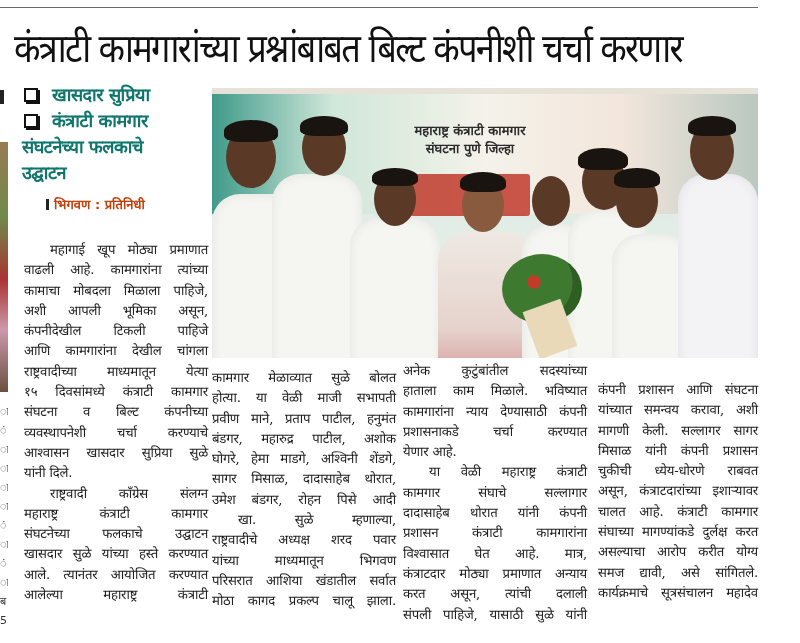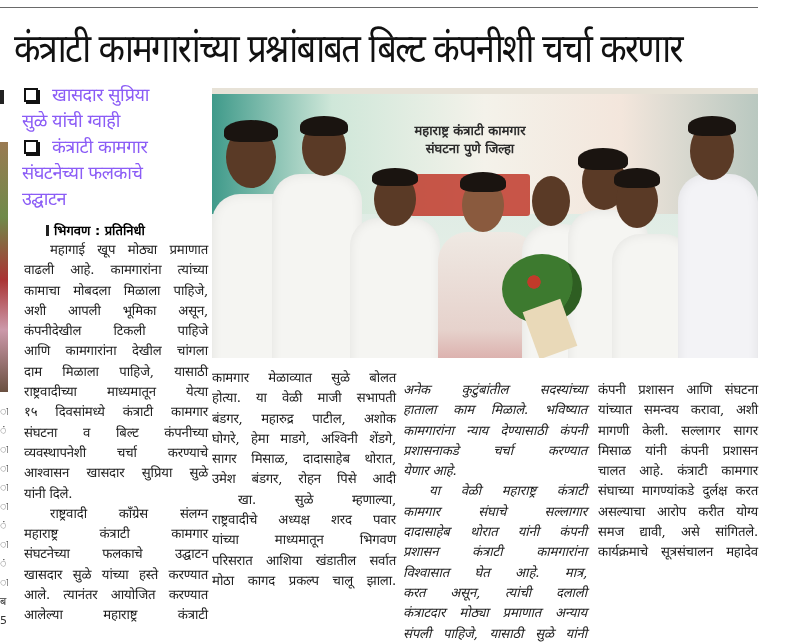--- a/index.html
+++ b/index.html
@@ -16,34 +16,34 @@
     }
 
     
     .edge-strip { position: absolute; left: 0; top: 82px; width: 8px; height: 560px; }
     .edge-strip .photo-edge { position: absolute; left: 0; top: 60px; width: 8px; height: 250px;
       background: linear-gradient(#9a7a52, #6f8a4a 30%, #a33 55%, #c9a 75%, #6a5040); }
     .edge-strip .bar-top { position: absolute; left: 0; top: 8px; width: 4px; height: 14px; background: #222; }
     .edge-strip .glyphs { position: absolute; left: 0; top: 320px; width: 8px; font-size: 11px; line-height: 19px; color: #333; overflow: hidden; }
 
     .sidebar { position: absolute; left: 22px; top: 82px; width: 186px; }
-    .highlight { font-family: "DejaVu Sans", sans-serif; font-weight: normal; font-size: 18px; line-height: 26px; color: #8b5cf6; letter-spacing: -0.5px; }
+    .highlight { font-family: "DejaVu Sans", sans-serif; font-weight: bold; font-size: 18px; line-height: 26px; color: #0f766e; letter-spacing: -0.5px; }
     .highlight .box { display: inline-block; width: 14px; height: 14px; border: 2px solid #111; margin: 0 14px 0 2px; vertical-align: -1px; box-shadow: 2px 2px 0 #111; }
 
-    .dateline { margin-top: 10px; font-size: 13px; font-weight: bold; line-height: 18px; padding-left: 24px; color: #000000; }
+    .dateline { margin-top: 10px; font-size: 13px; font-weight: bold; line-height: 18px; padding-left: 24px; color: #c2410c; }
     .dateline .bar { display: inline-block; width: 3px; height: 11px; background: #222; margin-right: 5px; vertical-align: -1px; }
 
     .body-text { font-family: "DejaVu Serif", serif; font-size: 13.2px; line-height: 20.3px; color: #1d1d1d; text-align: justify; text-align-last: justify; }
     .body-text .line { display: block; white-space: nowrap; text-align: justify; text-align-last: justify; letter-spacing: -0.2px; }
     .body-text .indent { padding-left: 26px; }
     .body-text .last { text-align-last: left; }
 
     .col1 { position: absolute; left: 24px; top: 240px; width: 184px; }
     .col2 { position: absolute; left: 212px; top: 368px; width: 184px; }
-    .col3 { position: absolute; left: 403px; top: 380px; width: 184px; font-style: italic; }
+    .col3 { position: absolute; left: 403px; top: 361px; width: 184px; }
     .col4 { position: absolute; left: 598px; top: 380px; width: 160px; }
 
     .photo {
       position: absolute; left: 212px; top: 88px; width: 546px; height: 270px; overflow: hidden;
       background: linear-gradient(180deg, #e9eee7 0%, #d7e8e2 12%, #eef3ea 100%);
       border-top: 6px solid #e7e2d7;
     }
     .photo .banner { position: absolute; left: 0; top: 0; width: 546px; height: 120px;
       background: linear-gradient(90deg, #3f9a8a 0%, #cfe7d9 22%, #f4f2ea 50%, #f3e6dc 75%, #b9c8c0 100%); }
     .photo .banner-text { position: absolute; left: 178px; top: 28px; width: 160px; text-align: center;
@@ -80,21 +80,20 @@
     <span style="display:block">ं</span>
     <span style="display:block">ा</span>
     <span style="display:block">ब</span>
     <span style="display:block">5</span>
   </div>
 </div>
 
 <div class="sidebar">
   <div class="highlight">
     <span class="box"></span><span>खासदार सुप्रिया</span><br>
-    <span>सुळे यांची ग्वाही</span>
   </div>
   <div class="highlight">
     <span class="box"></span><span>कंत्राटी कामगार</span><br>
     <span>संघटनेच्या फलकाचे</span><br>
     <span>उद्घाटन</span>
   </div>
   <div class="dateline">
     <span class="bar"></span><span>भिगवण</span>
     <span>:</span>
     <span>प्रतिनिधी</span>
@@ -144,38 +143,38 @@
   <div class="bouquet-wrap"></div>
 </div>
 
 <div class="col1 body-text">
   <span class="line indent">महागाई खूप मोठ्या प्रमाणात</span>
   <span class="line">वाढली आहे. कामगारांना त्यांच्या</span>
   <span class="line">कामाचा मोबदला मिळाला पाहिजे,</span>
   <span class="line">अशी आपली भूमिका असून,</span>
   <span class="line">कंपनीदेखील टिकली पाहिजे</span>
   <span class="line">आणि कामगारांना देखील चांगला</span>
-  <span class="line">दाम मिळाला पाहिजे, यासाठी</span>
   <span class="line">राष्ट्रवादीच्या माध्यमातून येत्या</span>
   <span class="line">१५ दिवसांमध्ये कंत्राटी कामगार</span>
   <span class="line">संघटना व बिल्ट कंपनीच्या</span>
   <span class="line">व्यवस्थापनेशी चर्चा करण्याचे</span>
   <span class="line">आश्वासन खासदार सुप्रिया सुळे</span>
   <span class="line last">यांनी दिले.</span>
   <span class="line indent">राष्ट्रवादी काँग्रेस संलग्न</span>
   <span class="line">महाराष्ट्र कंत्राटी कामगार</span>
   <span class="line">संघटनेच्या फलकाचे उद्घाटन</span>
   <span class="line">खासदार सुळे यांच्या हस्ते करण्यात</span>
   <span class="line">आले. त्यानंतर आयोजित करण्यात</span>
   <span class="line">आलेल्या महाराष्ट्र कंत्राटी</span>
 </div>
 
 <div class="col2 body-text">
   <span class="line">कामगार मेळाव्यात सुळे बोलत</span>
   <span class="line">होत्या. या वेळी माजी सभापती</span>
+  <span class="line">प्रवीण माने, प्रताप पाटील, हनुमंत</span>
   <span class="line">बंडगर, महारुद्र पाटील, अशोक</span>
   <span class="line">घोगरे, हेमा माडगे, अश्विनी शेंडगे,</span>
   <span class="line">सागर मिसाळ, दादासाहेब थोरात,</span>
   <span class="line">उमेश बंडगर, रोहन पिसे आदी</span>
   <span class="line indent">खा. सुळे म्हणाल्या,</span>
   <span class="line">राष्ट्रवादीचे अध्यक्ष शरद पवार</span>
   <span class="line">यांच्या माध्यमातून भिगवण</span>
   <span class="line">परिसरात आशिया खंडातील सर्वात</span>
   <span class="line">मोठा कागद प्रकल्प चालू झाला.</span>
 </div>
@@ -184,28 +183,30 @@
   <span class="line">अनेक कुटुंबांतील सदस्यांच्या</span>
   <span class="line">हाताला काम मिळाले. भविष्यात</span>
   <span class="line">कामगारांना न्याय देण्यासाठी कंपनी</span>
   <span class="line">प्रशासनाकडे चर्चा करण्यात</span>
   <span class="line last">येणार आहे.</span>
   <span class="line indent">या वेळी महाराष्ट्र कंत्राटी</span>
   <span class="line">कामगार संघाचे सल्लागार</span>
   <span class="line">दादासाहेब थोरात यांनी कंपनी</span>
   <span class="line">प्रशासन कंत्राटी कामगारांना</span>
   <span class="line">विश्वासात घेत आहे. मात्र,</span>
+  <span class="line">कंत्राटदार मोठ्या प्रमाणात अन्याय</span>
   <span class="line">करत असून, त्यांची दलाली</span>
-  <span class="line">कंत्राटदार मोठ्या प्रमाणात अन्याय</span>
   <span class="line">संपली पाहिजे, यासाठी सुळे यांनी</span>
 </div>
 
 <div class="col4 body-text">
   <span class="line">कंपनी प्रशासन आणि संघटना</span>
   <span class="line">यांच्यात समन्वय करावा, अशी</span>
   <span class="line">मागणी केली. सल्लागर सागर</span>
   <span class="line">मिसाळ यांनी कंपनी प्रशासन</span>
+  <span class="line">चुकीची ध्येय-धोरणे राबवत</span>
+  <span class="line">असून, कंत्राटदारांच्या इशाऱ्यावर</span>
   <span class="line">चालत आहे. कंत्राटी कामगार</span>
   <span class="line">संघाच्या मागण्यांकडे दुर्लक्ष करत</span>
   <span class="line">असल्याचा आरोप करीत योग्य</span>
   <span class="line">समज द्यावी, असे सांगितले.</span>
   <span class="line">कार्यक्रमाचे सूत्रसंचालन महादेव</span>
 </div>
 
 </body></html>

